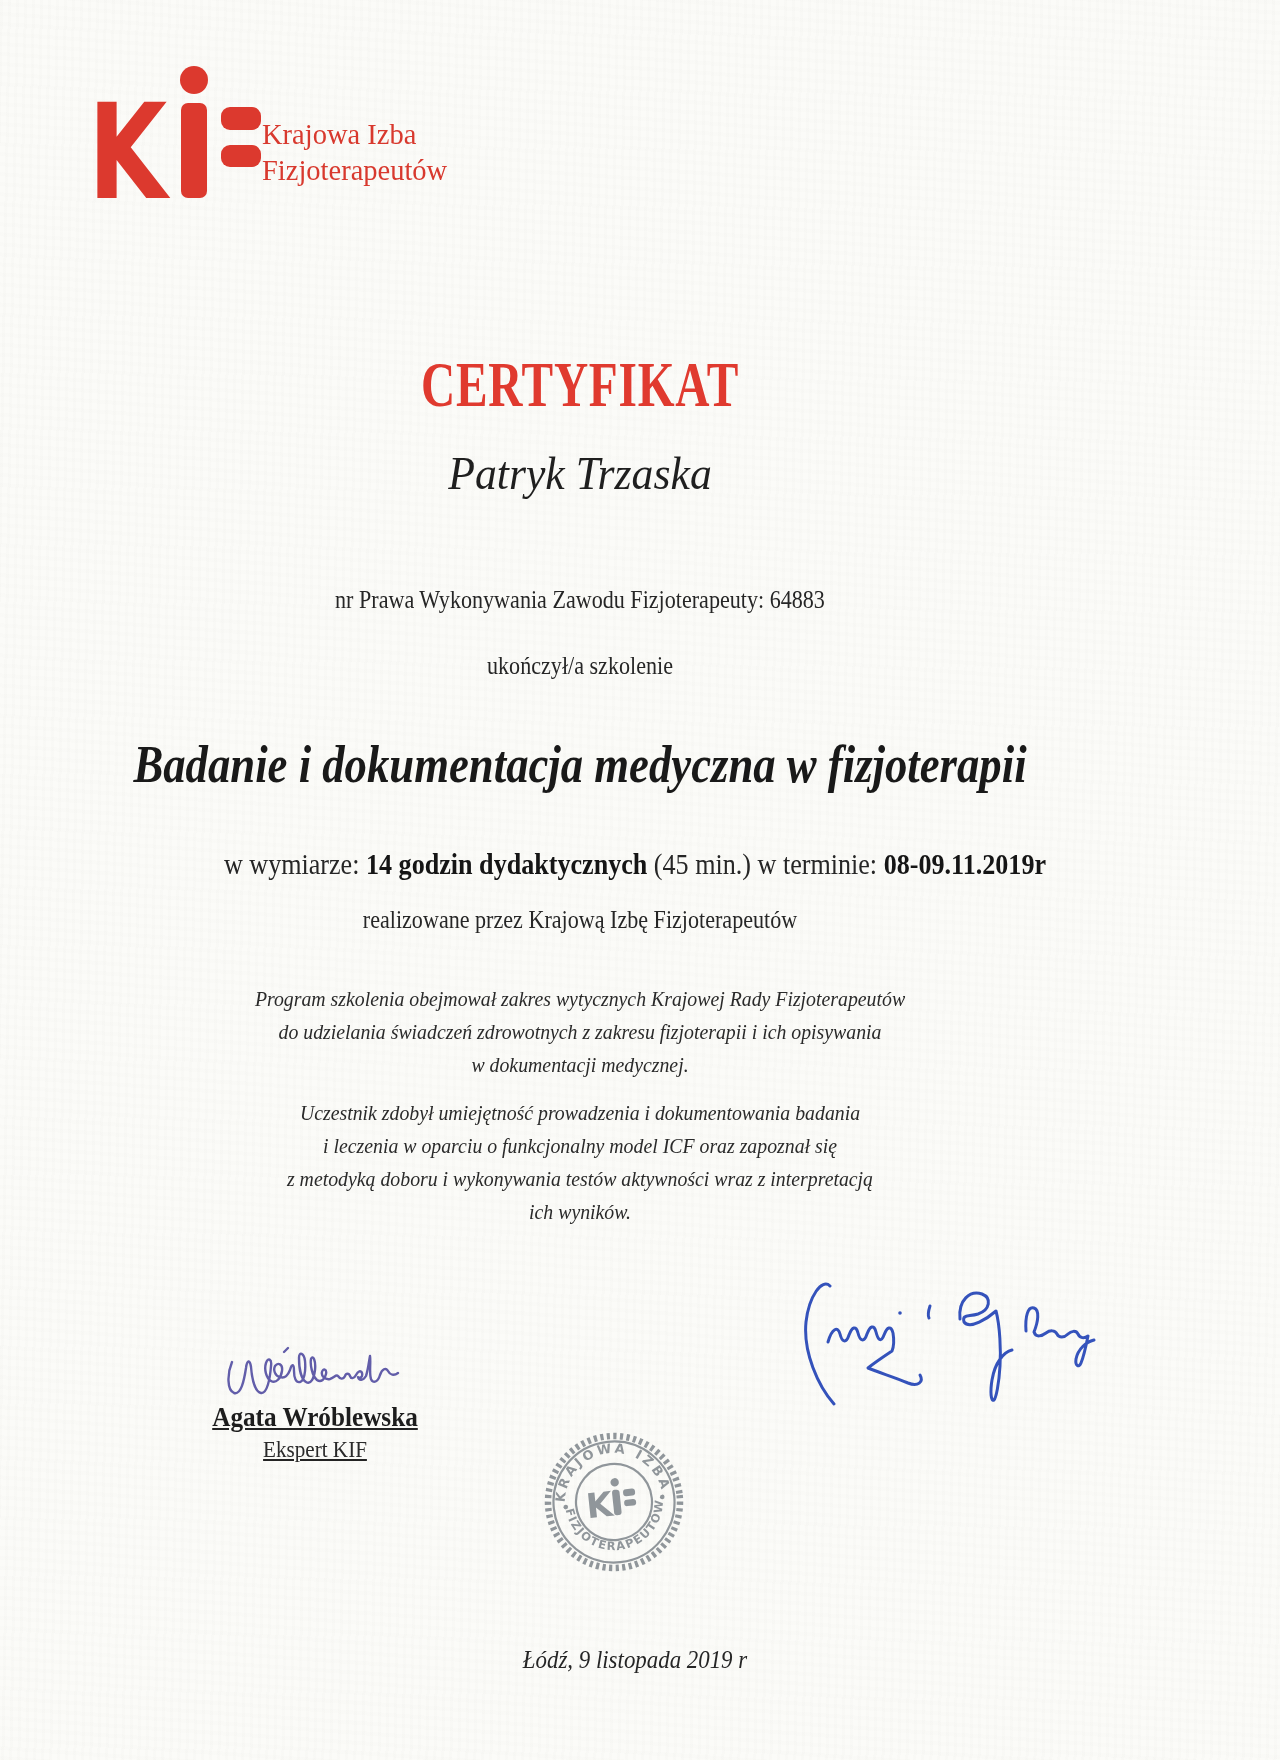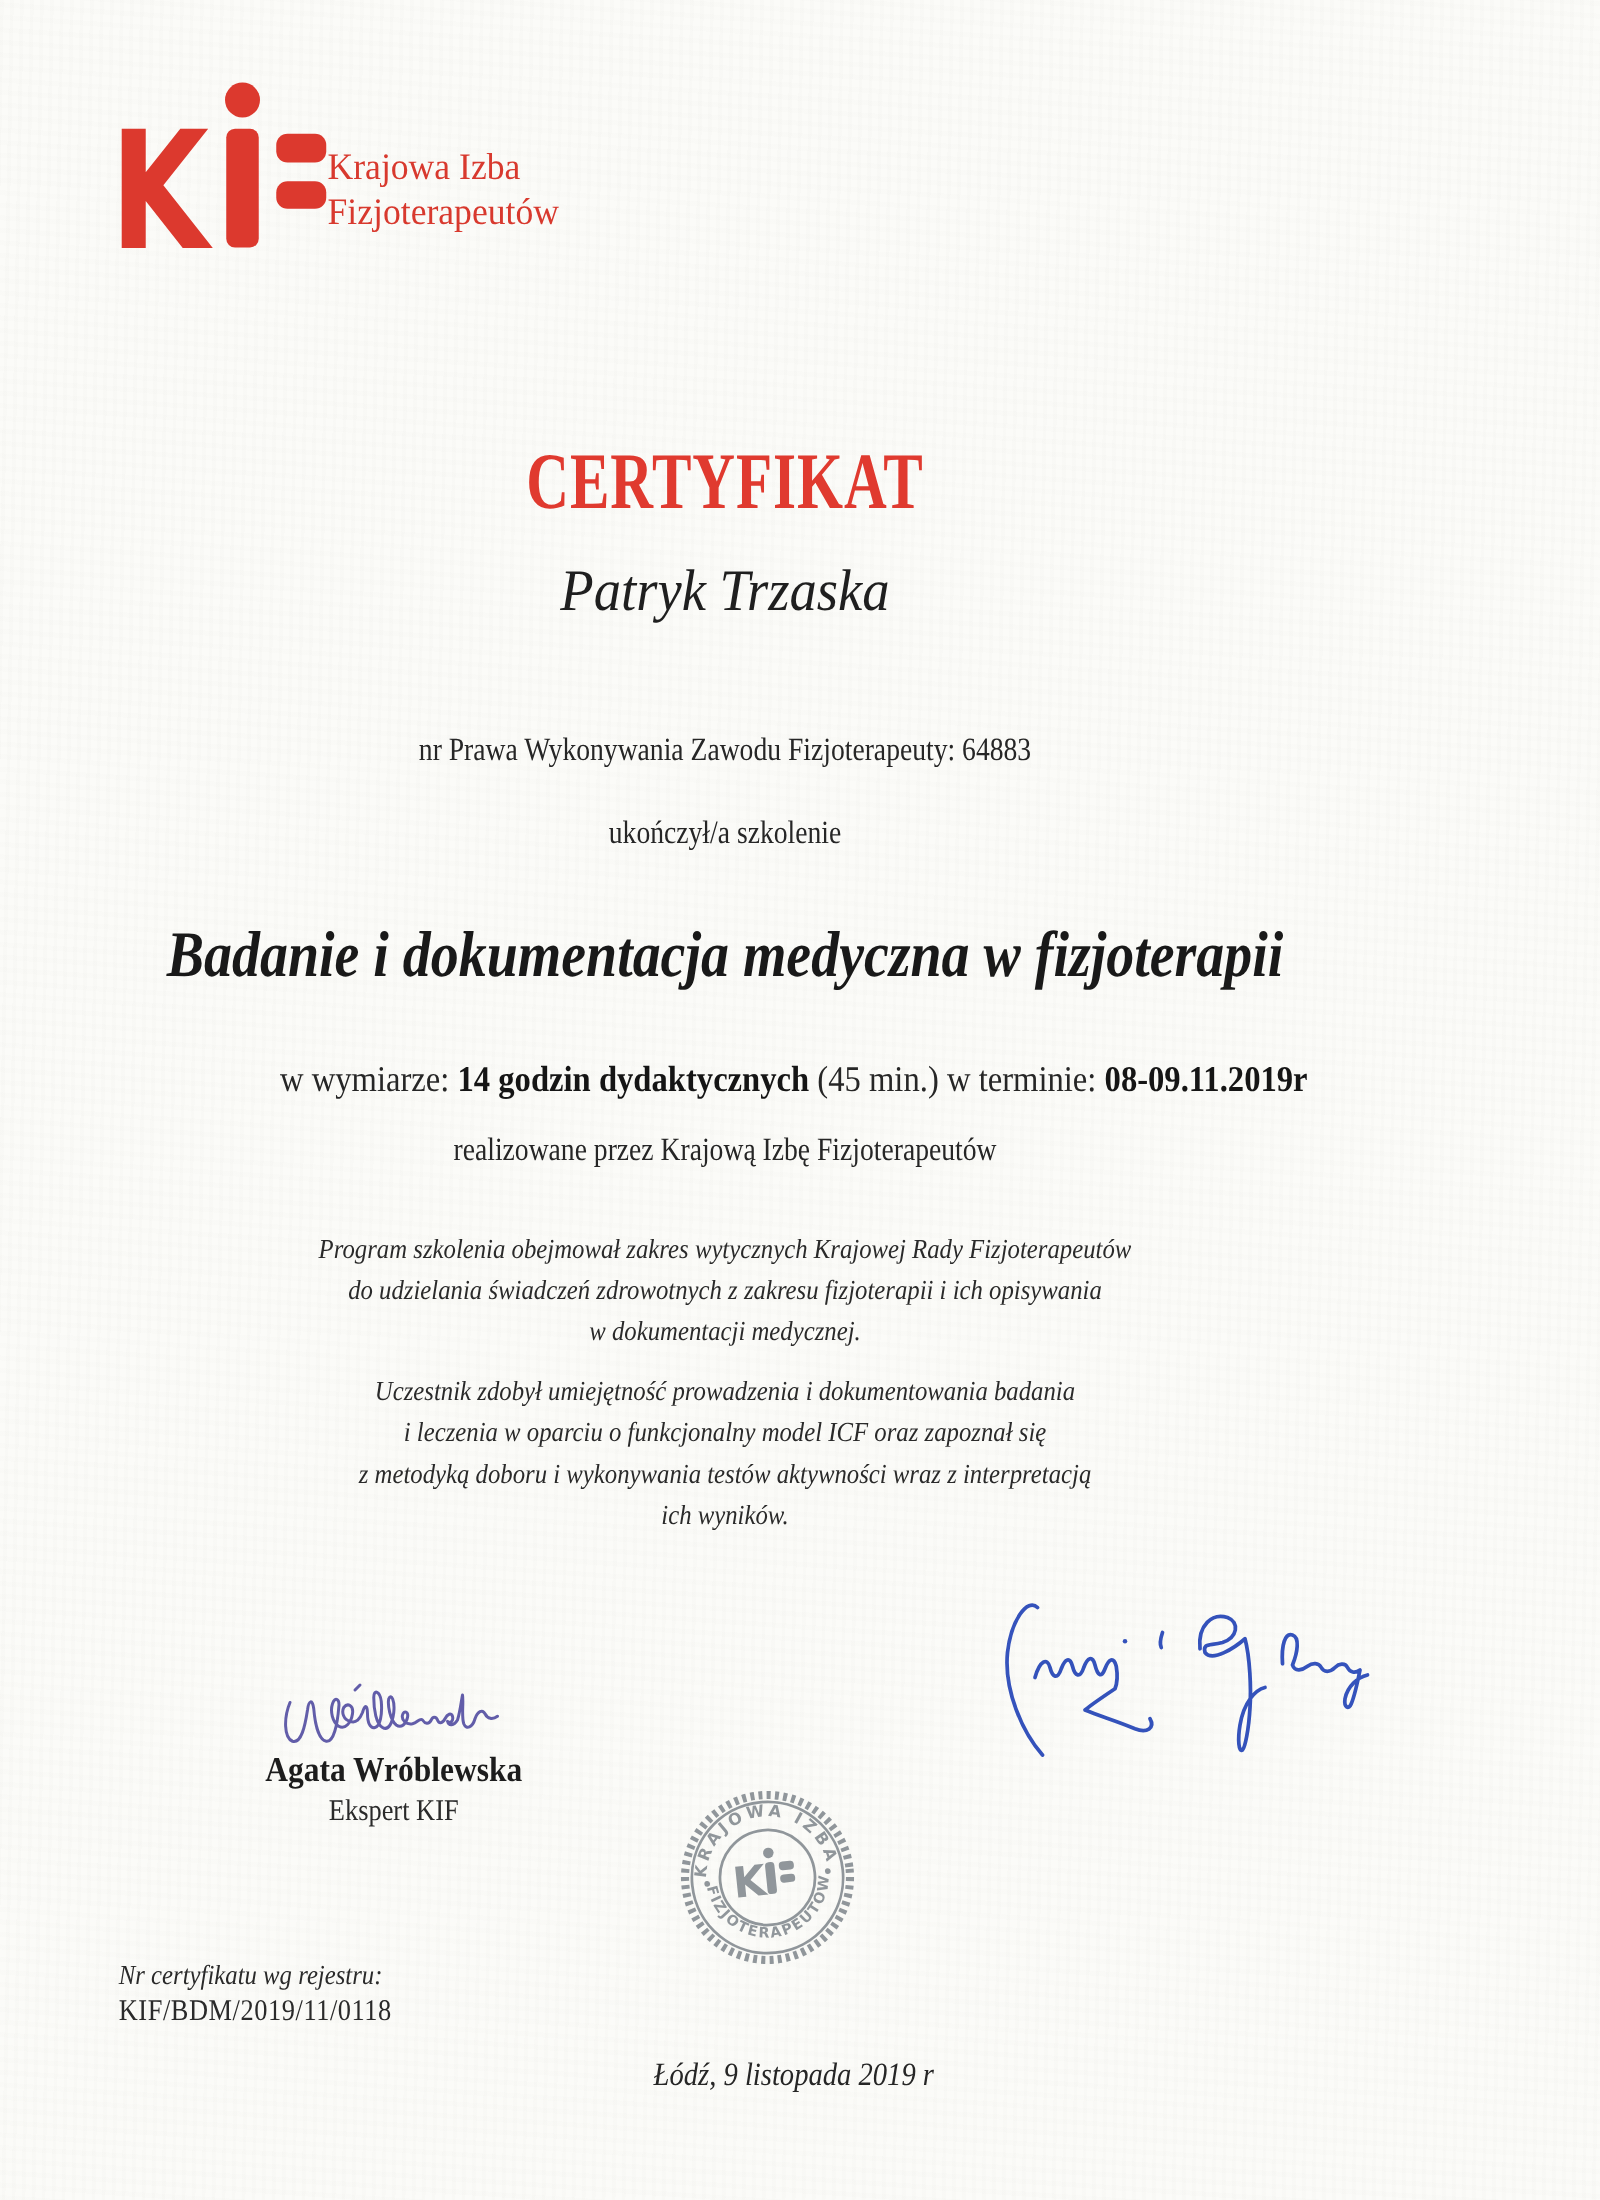--- a/index.html
+++ b/index.html
@@ -112,21 +112,21 @@
       <path d="M248,75 C247,60 250,50 256,52 C262,54 260,66 256,76 C258,82 264,80 268,77 C272,74 277,74 279,78 C281,82 286,82 290,78 C293,75 298,74 300,78 C302,82 306,83 310,80 C308,90 306,100 303,107 C301,112 297,110 298,103 C300,93 308,86 316,84"></path>
     </g>
   </svg>
 
   <svg class="abs" style="left:222px;top:1346px;" width="190" height="58" viewBox="0 0 190 58">
     <g fill="none" stroke="#5a55a5" stroke-width="2.4" stroke-linecap="round" stroke-linejoin="round" opacity="0.95">
       <path d="M10,16 C5,28 5,44 12,47 C19,49 22,35 24,22 C25,14 28,13 29,21 C30,33 33,46 39,47 C45,48 48,33 49,20 C50,13 46,11 44,17 C42,23 44,32 49,35 C54,38 59,32 60,25 C61,18 56,16 53,20 C51,24 53,30 58,31 C63,33 66,29 68,24 C70,17 72,18 72,25 C72,32 74,37 78,36 C82,35 84,26 83,15 C82,7 77,5 77,12 C77,22 79,33 84,36 C89,39 92,32 93,24 C94,15 91,8 89,13 C88,18 90,30 95,34 C99,37 103,33 104,28 C105,23 101,22 100,26 C99,30 103,34 108,33 C112,32 114,28 116,30 C118,33 121,34 123,30 C124,27 127,27 128,30 C129,33 132,33 134,29 C136,25 139,24 140,27 C141,31 138,33 136,31 C137,35 141,35 144,30 C146,24 147,15 148,10 C149,16 147,27 149,33 C151,38 156,36 158,29 C160,23 164,21 166,25 C168,29 172,30 176,27"></path>
       <path d="M62,6 L66,2"></path>
     </g>
   </svg>
-  <div class="sig-block" style="left:130px;top:1400px;width:370px;">
+  <div class="sig-block" style="left:130px;top:1400px;width:370px;text-decoration:underline;">
     <div class="sig-name bold">Agata Wróblewska</div>
     <div class="sig-role">Ekspert KIF</div>
   </div>
 
   <svg class="stamp-svg" width="148" height="148" viewBox="-74 -74 148 148">
     <g transform="rotate(-6)" stroke="#7e858b" fill="none">
       <circle r="66" stroke-width="6.5" stroke-dasharray="3.2,3.4"></circle>
       <circle r="60.5" stroke-width="2.2"></circle>
       <circle r="38" stroke-width="2.2"></circle>
       <path id="stampArcTop" d="M -49 0 A 49 49 0 0 1 49 0" stroke="none"></path>
@@ -142,20 +142,16 @@
       <g fill="#7e858b" stroke="none">
         <text x="-28" y="13.5" style="font-family:'DejaVu Sans','Liberation Sans',sans-serif;font-weight:bold;font-size:34px;" transform="translate(0,0)">K</text>
         <rect x="-1" y="-12" width="7.5" height="25.5" rx="3"></rect>
         <circle cx="2.7" cy="-19.5" r="4.2"></circle>
         <rect x="10" y="-11.5" width="12" height="7" rx="3"></rect>
         <rect x="10" y="-1" width="12" height="6.5" rx="3"></rect>
       </g>
     </g>
   </svg>
 
-  <div class="registry">
-    <div class="registry-label">Nr certyfikatu wg rejestru:</div>
-    <div class="registry-number">KIF/BDM/2019/11/0118</div>
-  </div>
 
   <div class="cw date">Łódź, 9 listopada 2019 r</div>
 
 </div>
 
 </body></html>

